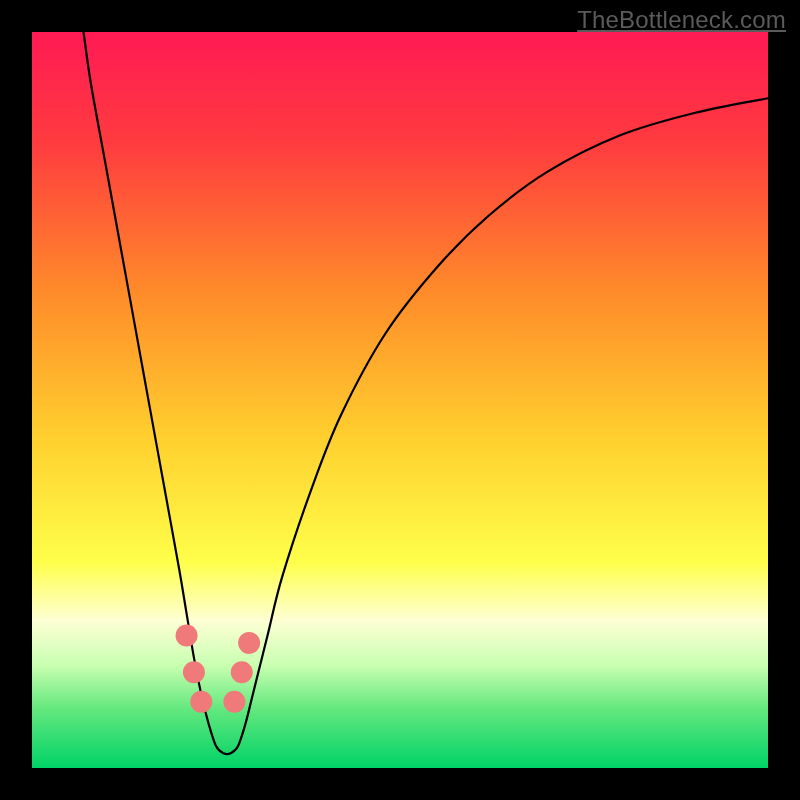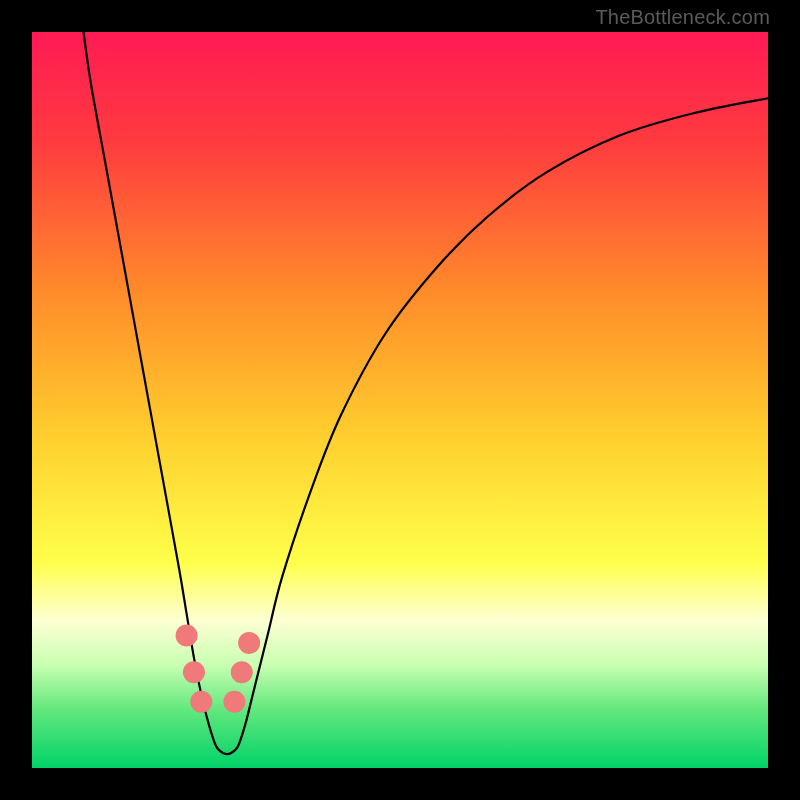--- a/index.html
+++ b/index.html
@@ -22,25 +22,26 @@
     position: absolute;
     top: 32px;
     left: 32px;
     width: 736px;
     height: 736px;
     overflow: hidden;
   }
   .watermark {
     position: absolute;
     top: 6px;
-    right: 30px;
+    right: 14px;
     color: #5b5b5b;
-    font-size: 20px;
+    font-size: 24px;
     font-weight: 500;
     letter-spacing: 0.2px;
+    text-decoration: underline;
   }
   svg {
     display: block;
   }
 </style>
 </head>
 <body>
 
 <div class="frame">
   <div class="watermark">TheBottleneck.com</div>

